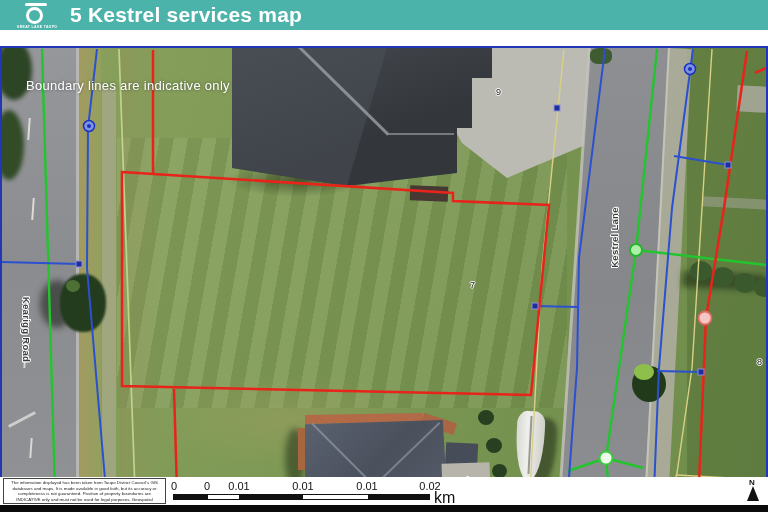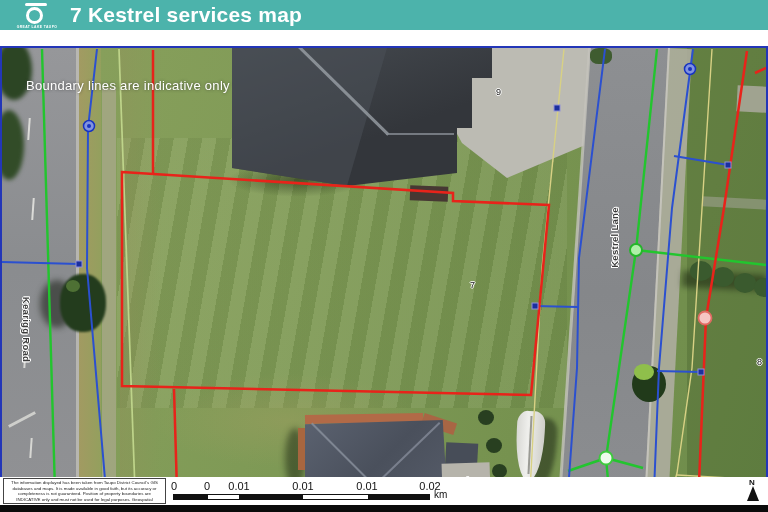--- a/index.html
+++ b/index.html
@@ -33,38 +33,38 @@
   .rot90{transform:rotate(90deg);}
   .rotm90{transform:rotate(-90deg);}
 
   
   .footer{position:absolute;left:0;top:477px;width:768px;height:28px;background:#fff;z-index:40;}
   .disclaimer{position:absolute;left:3px;top:1px;width:163px;height:26px;border:1px solid #444;
               font-size:4.4px;line-height:1.25;color:#222;text-align:center;padding:1px 4px;overflow:hidden;}
   .sb-label{position:absolute;top:3px;width:44px;text-align:center;font-size:11px;color:#111;}
   .sb-bar{position:absolute;left:173px;top:17px;width:257px;height:6px;border:1px solid #111;background:#fff;}
   .sb-seg{position:absolute;top:0;height:4px;background:#111;}
-  .km{position:absolute;left:434px;top:12px;font-size:10px;color:#111;}
+  .km{position:absolute;left:434px;top:12px;font-size:16px;color:#111;}
   .north-n{position:absolute;left:749px;top:1px;font-size:8px;color:#111;font-weight:bold;}
   .north-tri{position:absolute;left:747px;top:9px;width:0;height:0;
              border-left:6px solid transparent;border-right:6px solid transparent;border-bottom:15px solid #111;}
   .bottom-bar{position:absolute;left:0;top:505px;width:768px;height:7px;background:#0b0b0b;z-index:40;}
 </style>
 </head>
 <body>
 
 <div class="page">
 
   <div class="header">
     <div class="logo">
       <div class="logo-macron"></div>
       <div class="logo-ring"></div>
       <div class="logo-text">GREAT LAKE TAUPO</div>
     </div>
-    <div class="header-title">7 Kestrel services map</div>
+    <div class="header-title">5 Kestrel services map</div>
   </div>
 
   <div class="map-frame">
 
     <div style="left:0;top:0;width:764px;height:443px;
          background:linear-gradient(105deg,#8aa15d,#7f9a56 40%,#76924f 70%,#6e8c4b);">
 
       <div style="left:115px;top:90px;width:450px;height:270px;
            background:repeating-linear-gradient(100deg,rgba(255,255,235,.07) 0 14px,rgba(25,45,10,.07) 14px 28px);"></div>
       <div style="left:150px;top:325px;width:270px;height:95px;background:radial-gradient(ellipse at center,rgba(170,160,100,.35),rgba(170,160,100,0) 70%);"></div>

